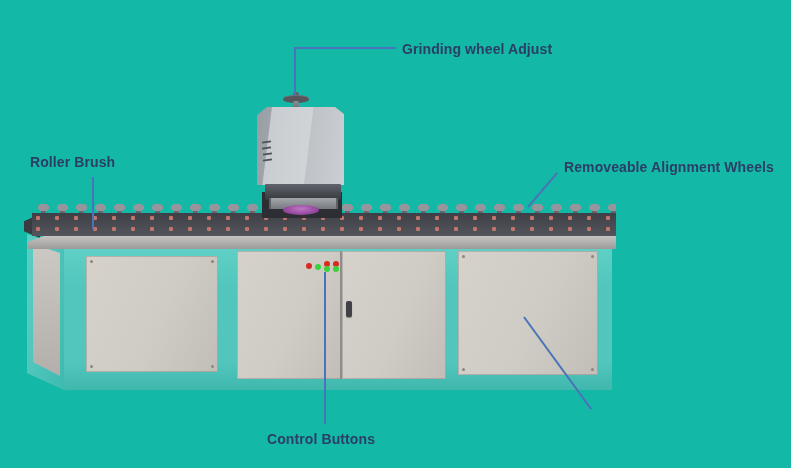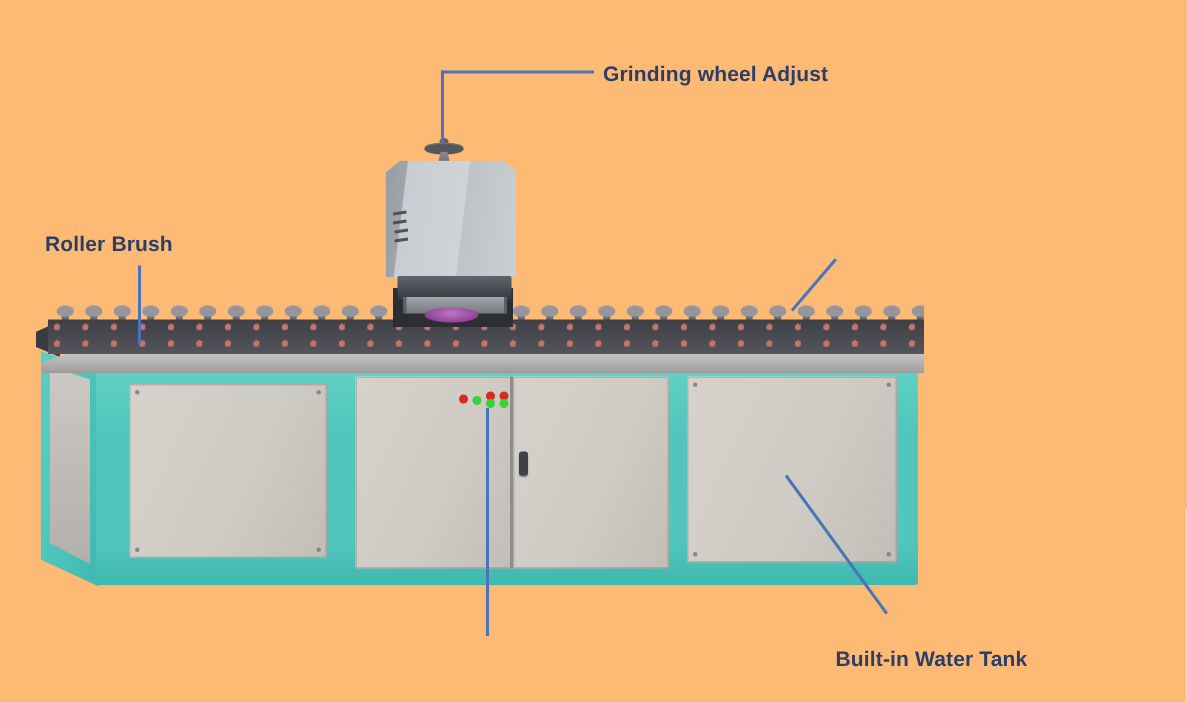--- a/index.html
+++ b/index.html
@@ -1,17 +1,17 @@
 <!DOCTYPE html>
 <html style="--label-text: #2b3e66; --leader-line: #4a74b9; --teal: #52c6bc; --teal-dark: #3fb8ae; --panel-gray: #cfccc5; --btn-red: #d92a1f; --btn-green: #3ad23a; --wheel-purple: #8d3f96;"><head>
 <meta charset="utf-8">
 <style>
   html,body{margin:0;padding:0;background:#fff;}
   #scene{
-    position:relative;width:791px;height:468px;background:#fdba74;overflow:hidden;
+    position:relative;width:791px;height:468px;background:#14b8a6;overflow:hidden;
     font-family:"Liberation Sans",sans-serif;
   }
   
   .label{
     position:absolute;color:var(--label-text,#2b3e66);font-weight:700;
     font-size:14px;line-height:17px;white-space:nowrap;letter-spacing:.1px;
   }
   .leader{position:absolute;background:var(--leader-line,#4a74b9);}
   
   .knob-row{
@@ -144,15 +144,16 @@
 
   <div class="leader" style="left:294px;top:47px;width:102px;height:2px;"></div>
   <div class="leader" style="left:294px;top:47px;width:2px;height:48px;"></div>
   <div class="leader" style="left:92px;top:177px;width:2px;height:52px;"></div>
   <div class="leader" style="left:528px;top:206px;width:45px;height:2px;transform-origin:left center;transform:rotate(-49.5deg);"></div>
   <div class="leader" style="left:324px;top:272px;width:2px;height:152px;"></div>
   <div class="leader" style="left:524px;top:316px;width:114px;height:2px;transform-origin:left center;transform:rotate(53.9deg);"></div>
 
   <div class="label" style="left:402px;top:41px;">Grinding wheel Adjust</div>
   <div class="label" style="left:30px;top:154px;">Roller Brush</div>
-  <div class="label" style="left:557px;top:431px;">Built-in Water Tank</div>
+  <div class="label" style="left:564px;top:159px;">Removeable Alignment Wheels</div>
+  <div class="label" style="left:267px;top:431px;">Control Buttons</div>
 
 </div>
 
 </body></html>

